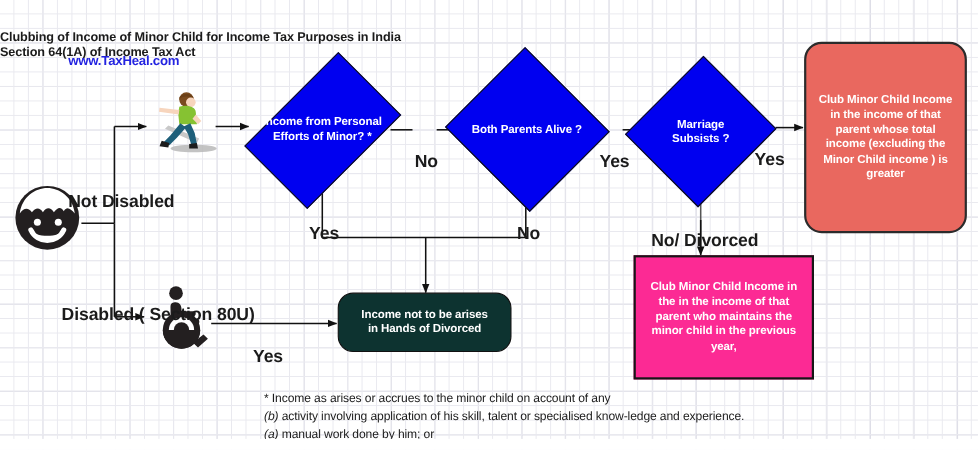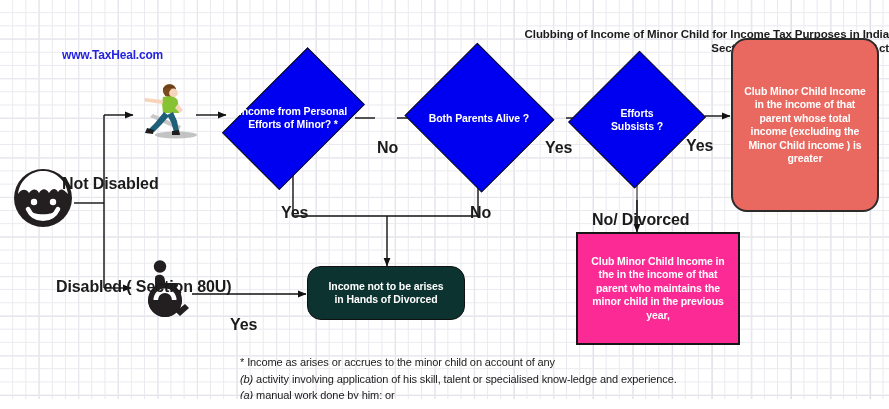--- a/index.html
+++ b/index.html
@@ -32,21 +32,21 @@
     height: 10px;
     background: #ffffff;
   }
   .abs { position: absolute; }
 
   
   .title {
     left: 0;
     top: 27px;
     width: 889px;
-    text-align: right;
+    text-align: left;
     font-size: 11.5px;
     font-weight: bold;
     color: #1b1b1b;
     line-height: 14px;
     letter-spacing: -0.1px;
   }
   .title .line2 { display: block; }
 
   
   .watermark {
@@ -263,21 +263,21 @@
   </div>
 
   <div class="abs diamond-wrap" style="left:420px; top:62px; width:118px; height:112px;">
     <div class="diamond-shape" style="left:4%; top:4%; width:92%; height:92%;"></div>
     <div class="diamond-text" style="left:2%; width:96%;">Both Parents Alive ?</div>
   </div>
 
   <div class="abs diamond-wrap" style="left:586px; top:65px; width:102px; height:110px;">
     <div class="diamond-shape" style="left:4%; top:4%; width:92%; height:92%;"></div>
     <div class="diamond-text">
-      <span>Efforts</span><br>
+      <span>Marriage</span><br>
       <span>Subsists ?</span>
     </div>
   </div>
 
   <div class="abs boxnode box-red" style="left:731px; top:38px; width:148px; height:174px;">
     <span>Club Minor Child Income in the income of that parent whose total income (excluding the Minor Child income ) is greater</span>
   </div>
 
   <div class="abs boxnode box-pink" style="left:576px; top:232px; width:164px; height:113px;">
     <span>Club Minor Child Income in the in the income of that parent who maintains the minor child in the previous year,</span>

